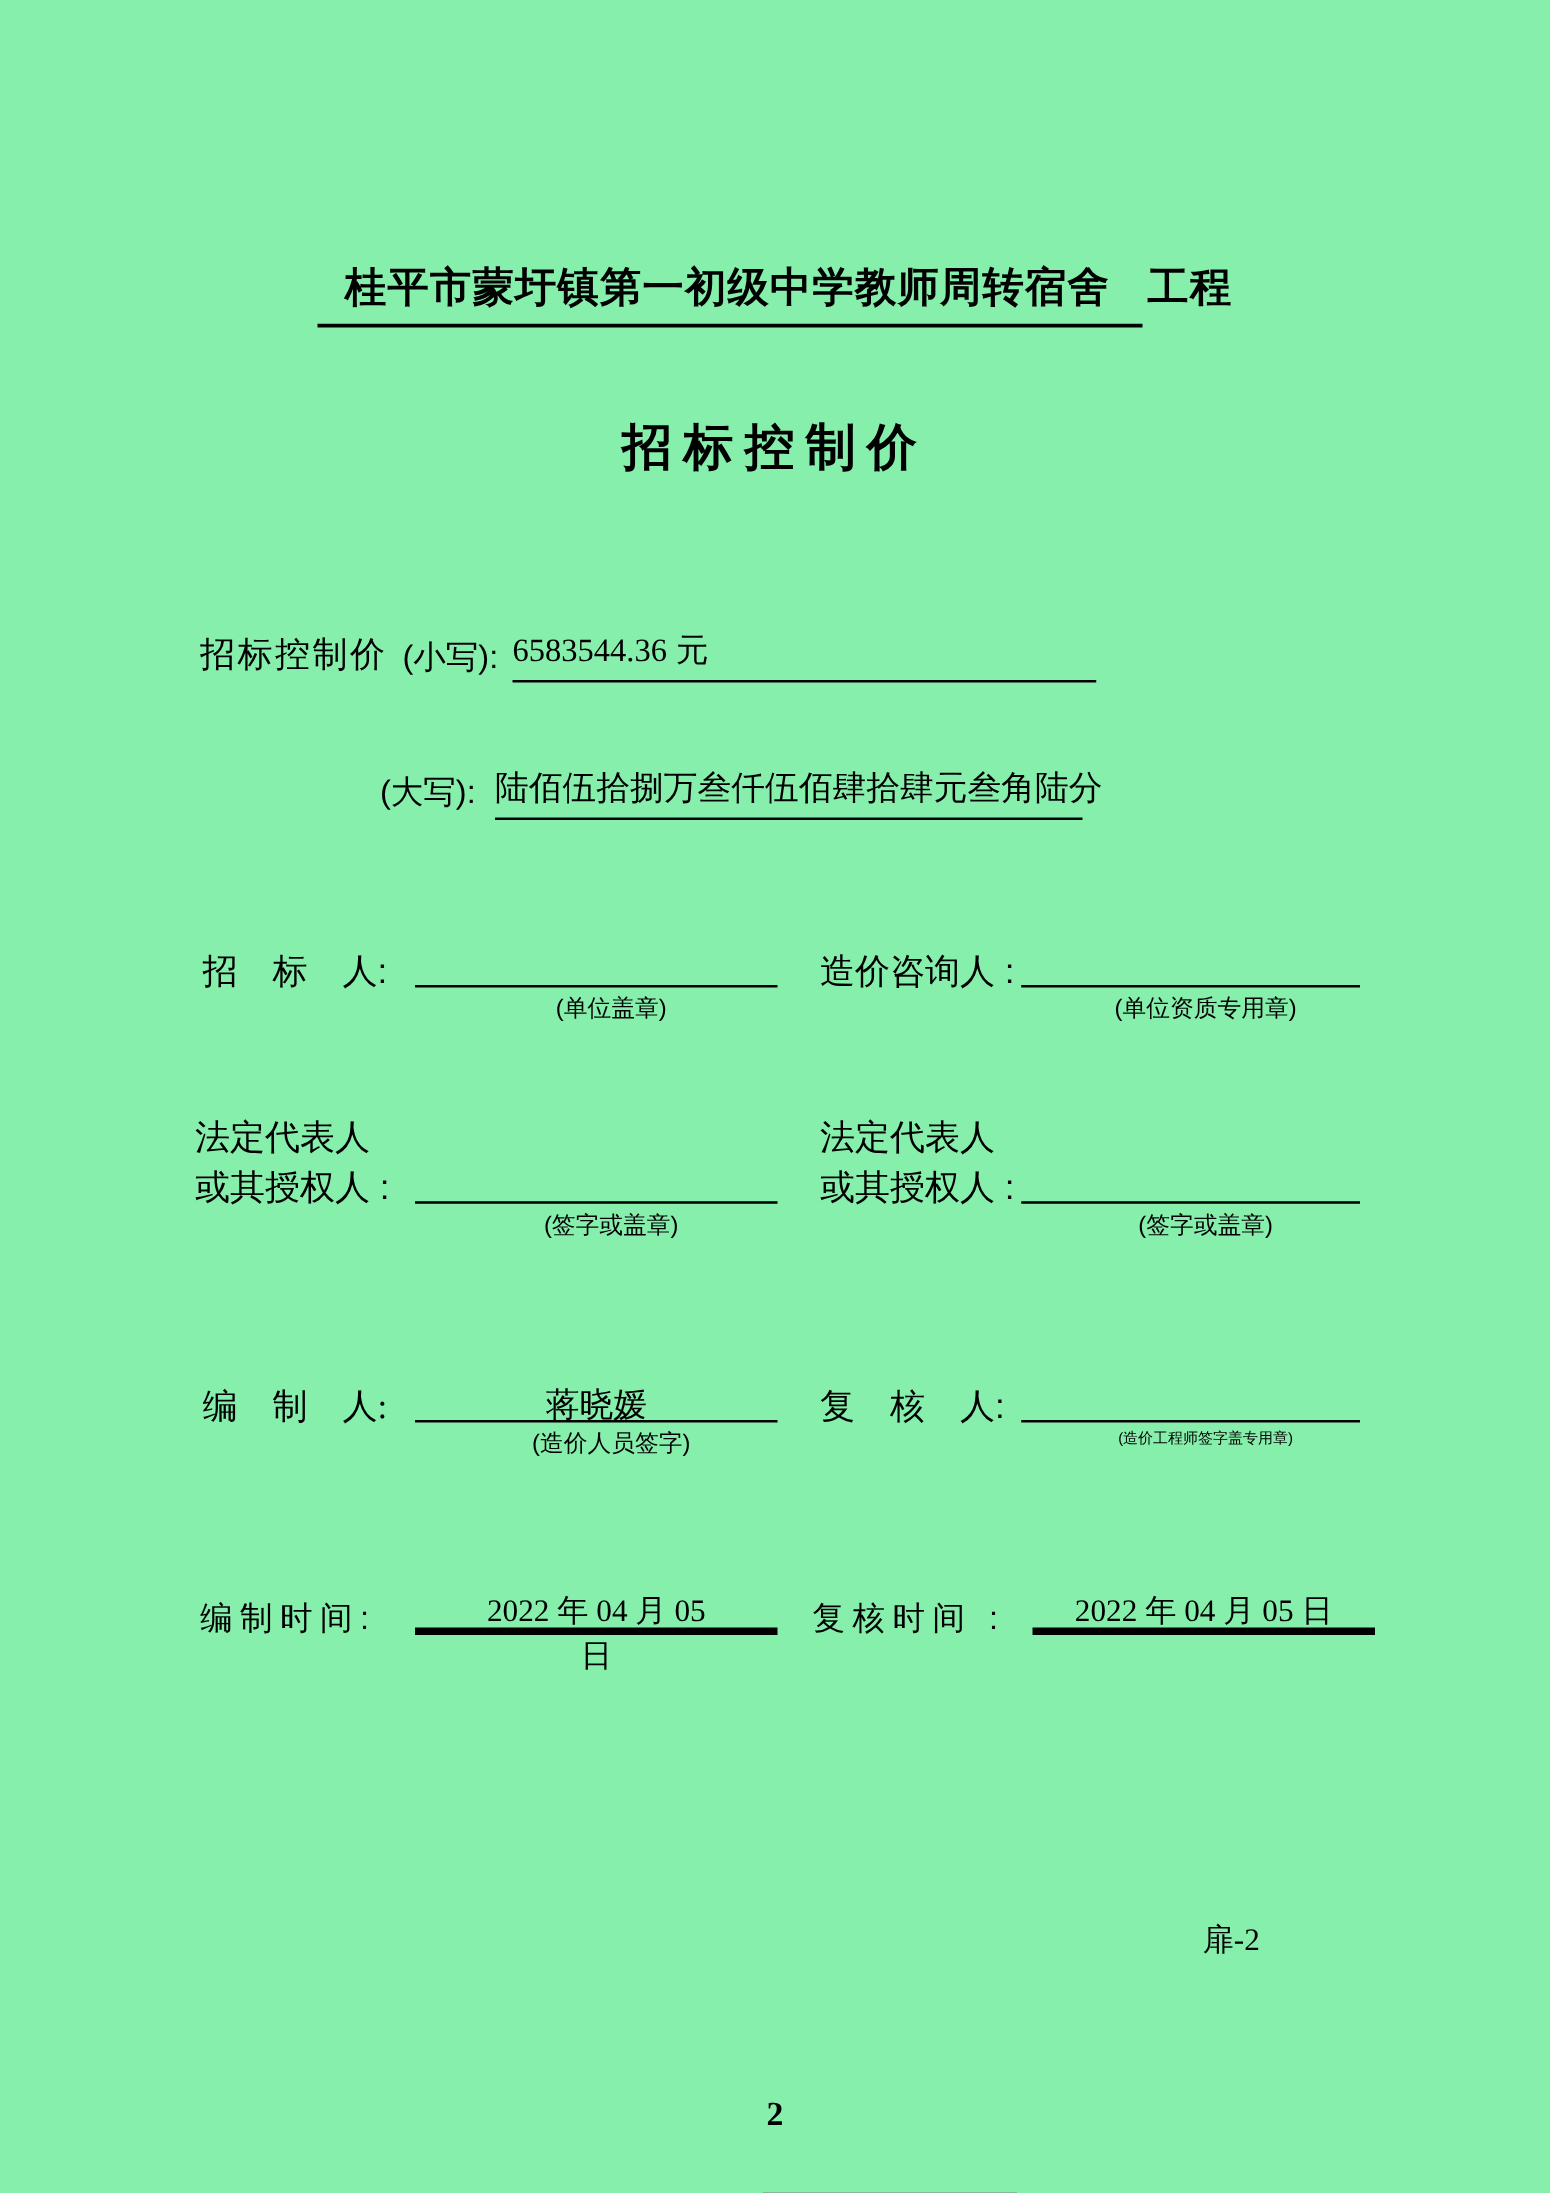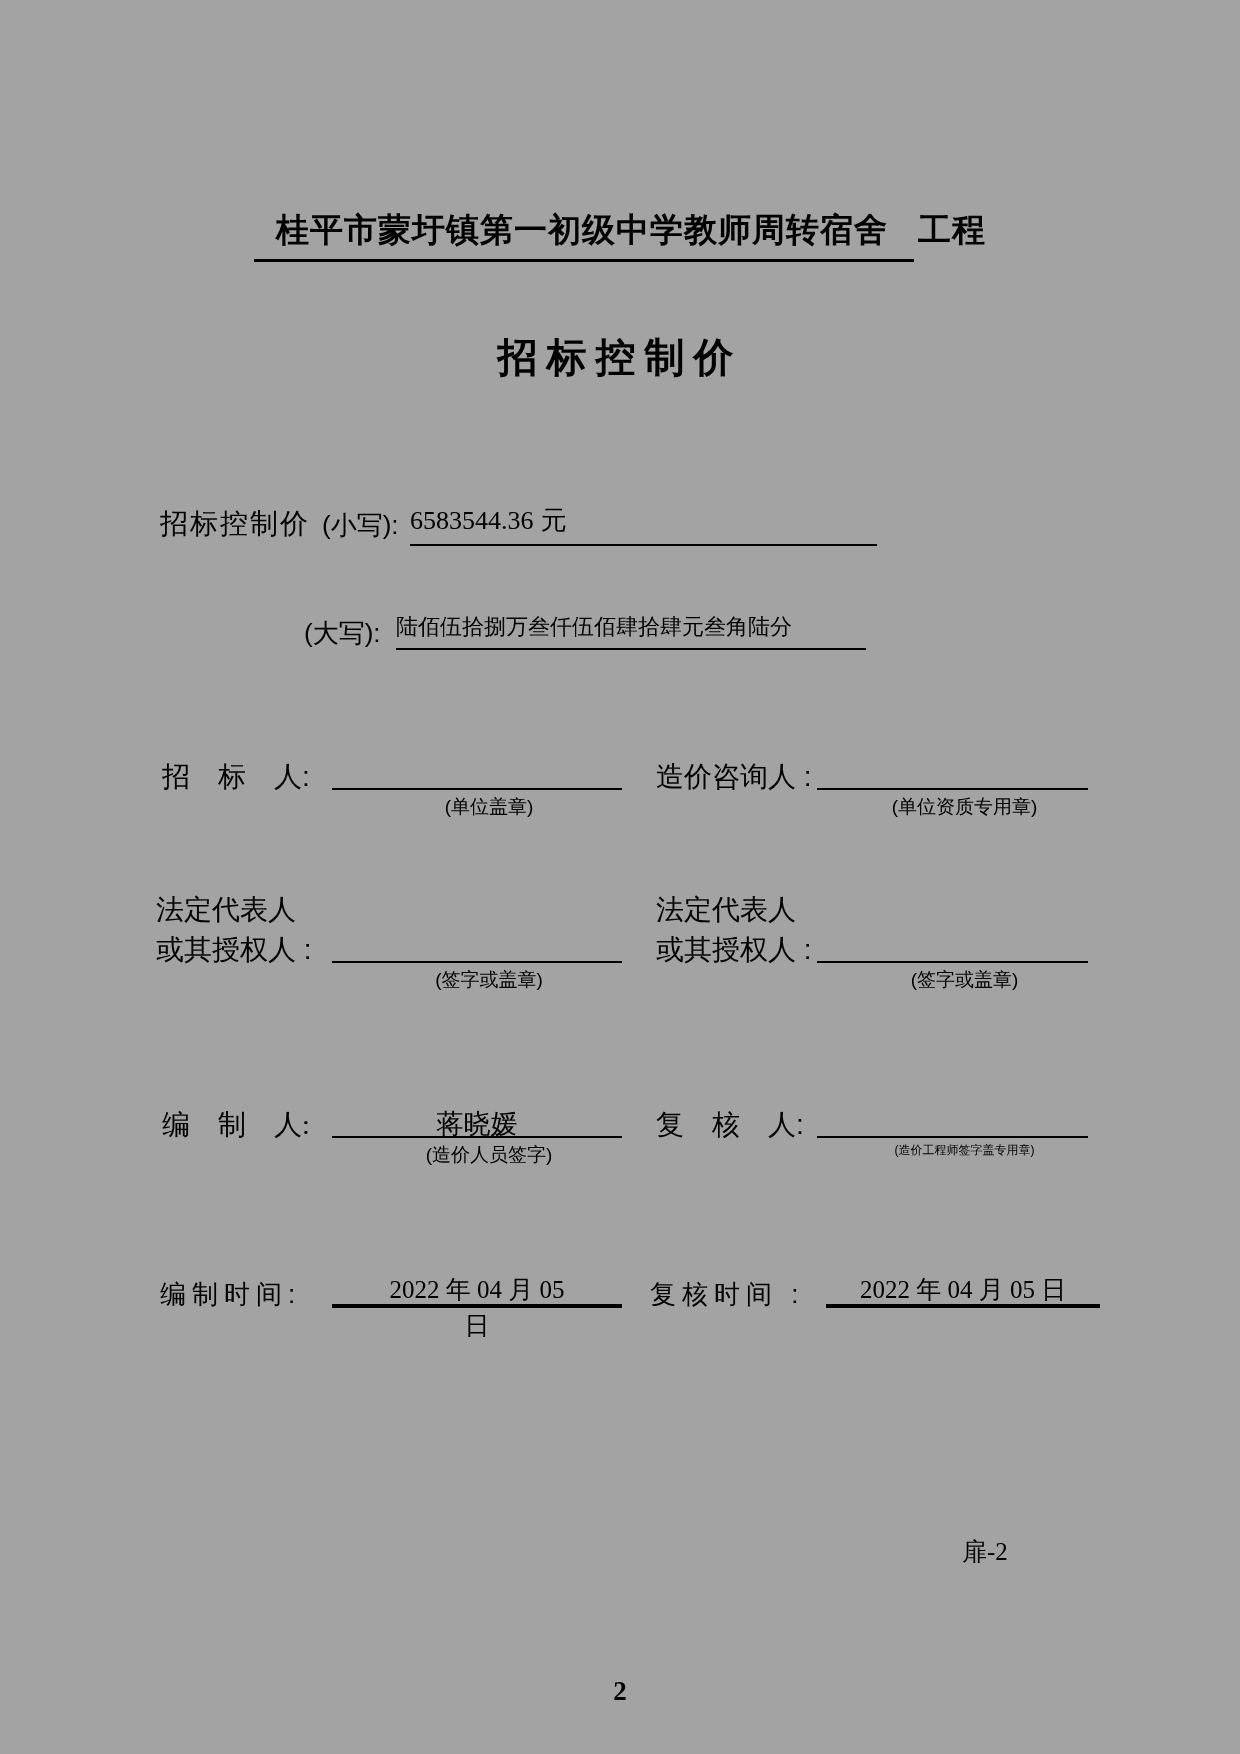--- a/index.html
+++ b/index.html
@@ -2,21 +2,21 @@
 <html><head>
 <meta charset="utf-8">
 <style>
   * { margin: 0; padding: 0; box-sizing: border-box; }
   html, body { background: #888; }
   .sheet {
     position: relative;
     width: 1240px;
     height: 1754px;
     margin: 0 auto;
-    background: #a3a3a3;
+    background: #86efac;
     color: #000000;
     font-family: "Liberation Sans", sans-serif;
     overflow: hidden;
   }
   
   .doc-title {
     position: absolute;
     top: 208px;
     left: 0;
     width: 100%;
@@ -72,21 +72,21 @@
     white-space: nowrap;
     border: none;
   }
   
   .twoline { position: absolute; font-size: 28px; line-height: 40px; white-space: nowrap; }
   
   .dateline {
     position: absolute;
     height: 36px;
     line-height: 36px;
-    border-bottom: 4px solid #000000;
+    border-bottom: 6px solid #000000;
     overflow: visible;
   }
   .dateline .date-text {
     display: block;
     margin: 0 auto;
     text-align: center;
     font-size: 25px;
     font-family: "Liberation Serif", serif;
   }
   .dateline.nowrap .date-text { white-space: nowrap; width: auto; }
@@ -122,21 +122,21 @@
   <div class="main-title">招标控制价</div>
 
   <div class="lbl" style="left:160px; top:505px; letter-spacing:2px;">招标控制价</div>
   <div class="lbl-sm" style="left:322px; top:508px;">(小写):</div>
   <div class="fill" style="left:398px; top:503px; width:467px; padding-bottom:6px;margin-left:12px;">
     <span class="serif">6583544.36</span>
     <span>元</span>
   </div>
 
   <div class="lbl-sm" style="left:304px; top:616px;">(大写):</div>
-  <div class="fill" style="left:396px; top:612px; width:470px; padding-bottom:6px; font-size:22px;">
+  <div class="fill" style="left:396px; top:612px; width:470px; padding-bottom:6px; font-size:27px;">
     <span>陆佰伍拾捌万叁仟伍佰肆拾肆元叁角陆分</span>
   </div>
 
   <div class="lbl" style="left:162px; top:758px;">招　标　人:</div>
   <div class="sigline" style="left:332px; top:758px; width:290px;">
     <span></span>
     <span class="caption">(单位盖章)</span>
   </div>
   <div class="lbl" style="left:656px; top:758px;">造价咨询人 :</div>
   <div class="sigline" style="left:817px; top:758px; width:271px;">

